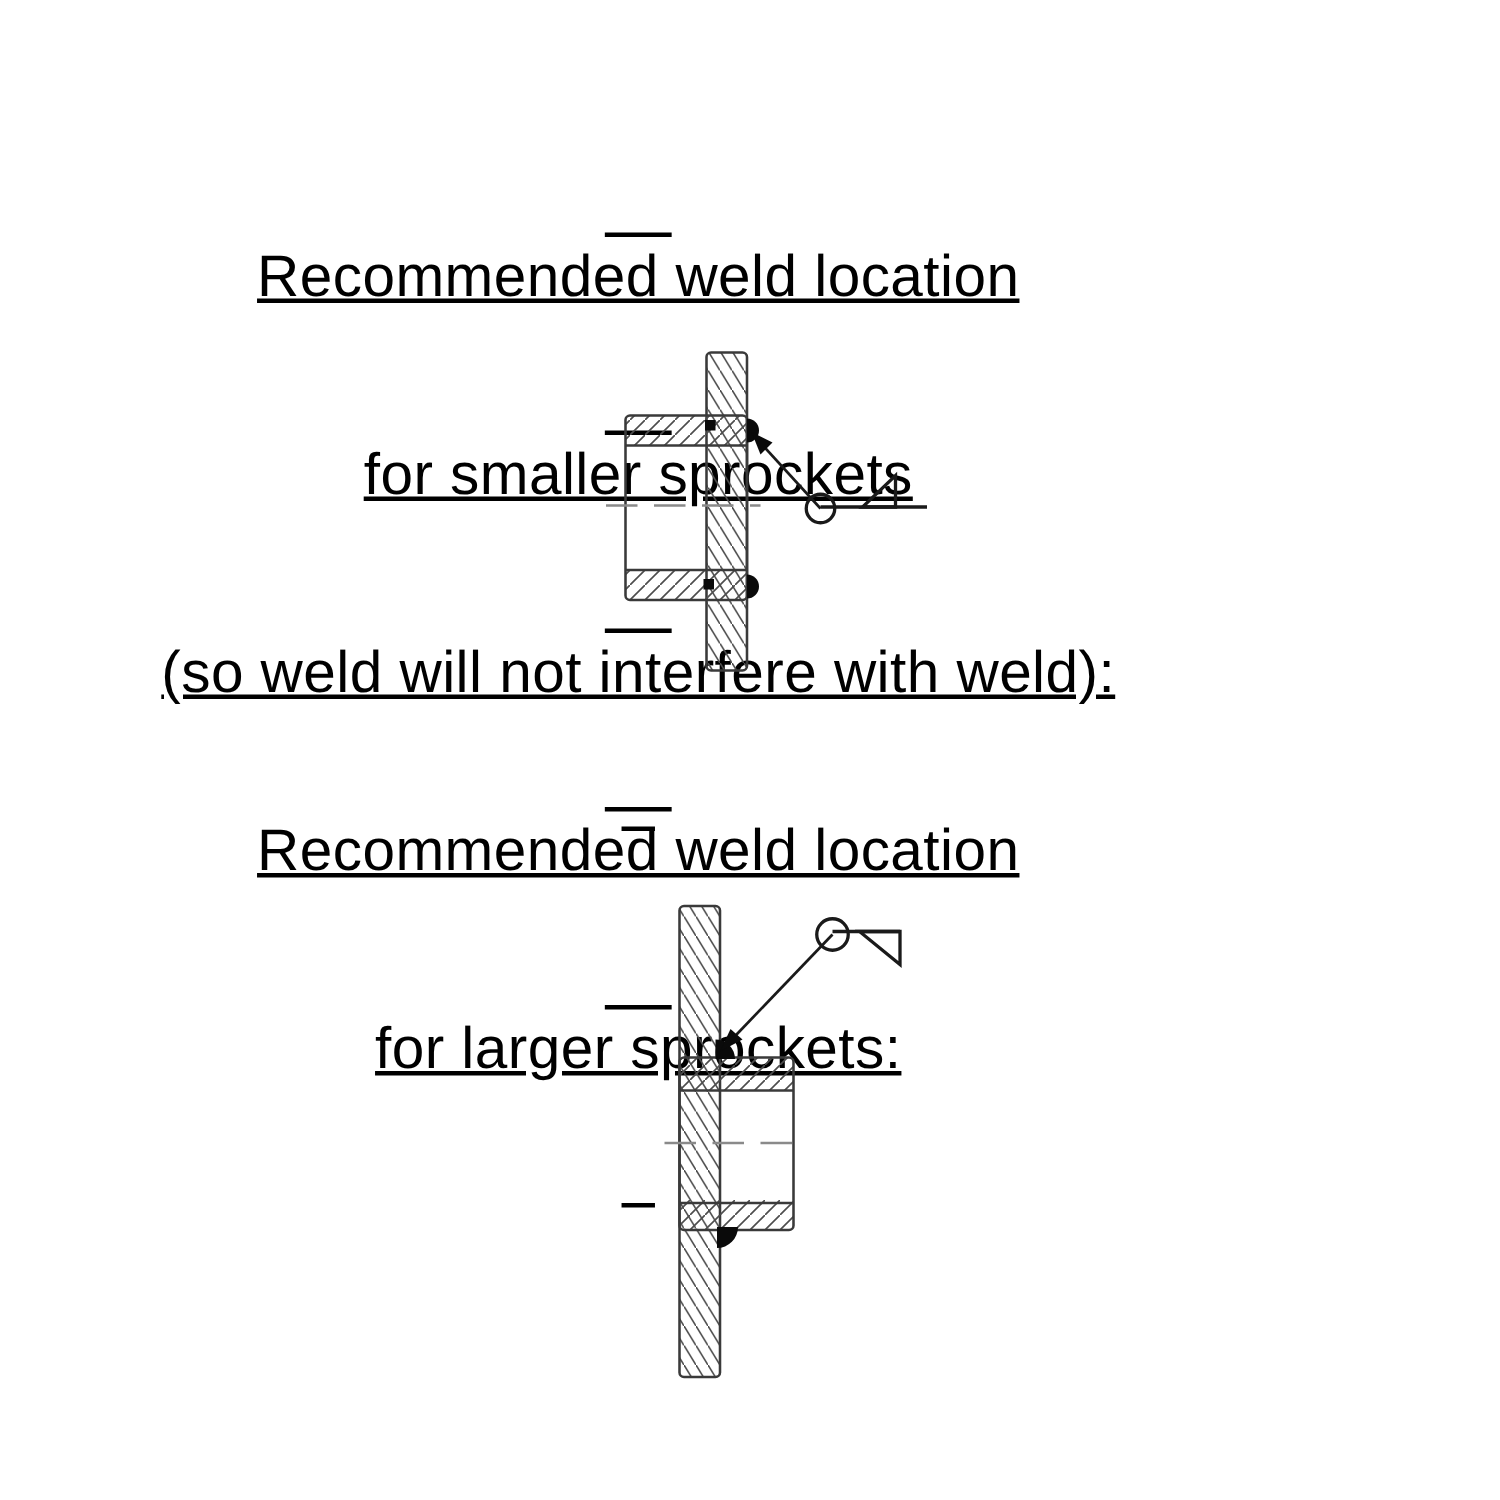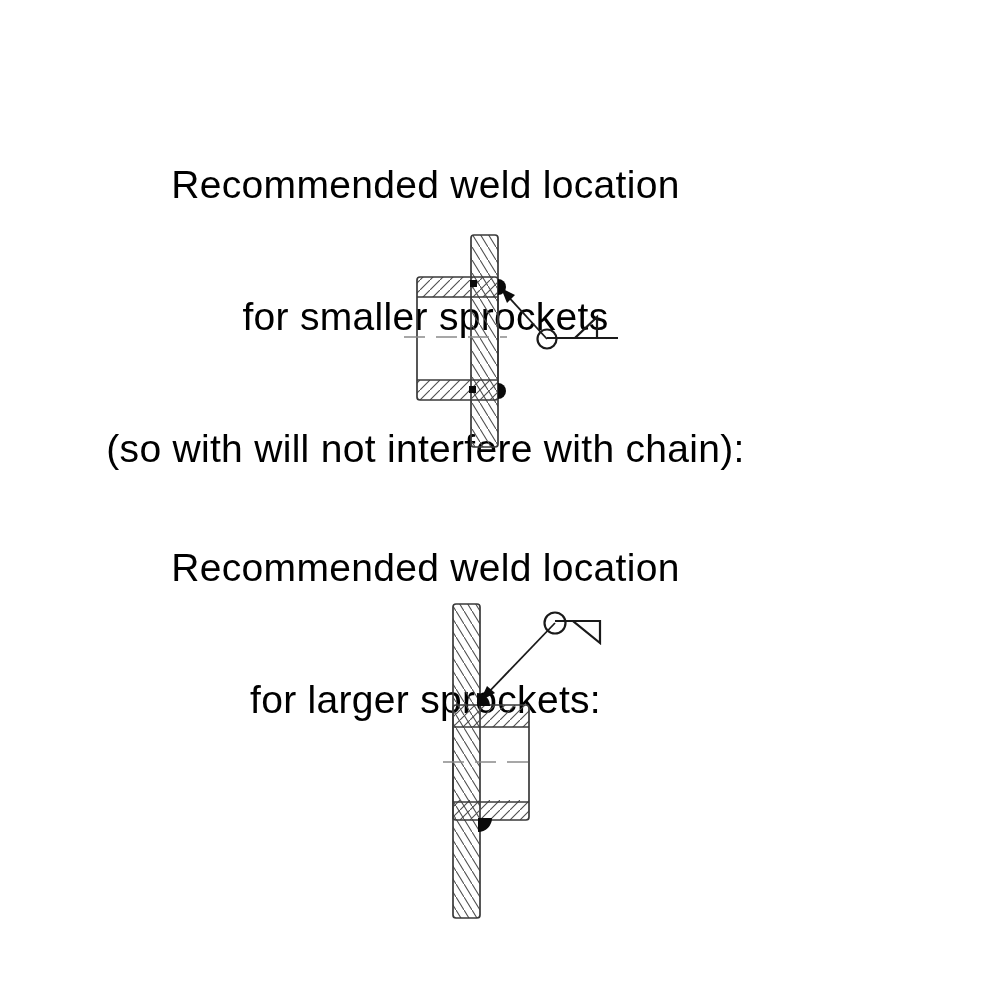--- a/index.html
+++ b/index.html
@@ -10,41 +10,42 @@
     font-family:"Liberation Sans", sans-serif;
     overflow:hidden;
   }
   .heading{
     position:absolute;left:0;width:851px;
     text-align:center;
     font-size:39px;line-height:44px;
     letter-spacing:0.3px;
     color:var(--text,#000);
     white-space:pre;
+    text-decoration:underline;
   }
   #heading-smaller{top:75px;}
   #heading-larger{top:458px;}
   svg.drawing{position:absolute;left:0;top:0;width:1000px;height:1000px;}
   .outline{fill:none;stroke:var(--line,#3a3a3a);stroke-width:1.7;}
   .partfill{stroke:var(--line,#3a3a3a);stroke-width:1.7;}
   .hatch{stroke:var(--hatch,#4d4d4d);stroke-width:1.1;}
   .centerline{stroke:var(--centerline,#8a8a8a);stroke-width:1.6;stroke-dasharray:21 11;fill:none;}
   .weldfill{fill:var(--weld,#0a0a0a);stroke:none;}
   .leader{stroke:var(--symbol,#1a1a1a);stroke-width:1.8;fill:none;}
   .symstroke{stroke:var(--symbol,#1a1a1a);stroke-width:2.2;fill:none;stroke-linejoin:miter;}
 </style>
 </head>
 <body>
 
 <div class="page">
 
   <div class="heading" id="heading-smaller">
     <div>Recommended weld location</div>
     <div>for smaller sprockets</div>
-    <div>(so with will not interfere with chain):</div>
+    <div>(so weld will not interfere with weld):</div>
   </div>
 
   <div class="heading" id="heading-larger">
     <div>Recommended weld location</div>
     <div>for larger sprockets:</div>
   </div>
 
   <svg class="drawing" viewBox="0 0 1000 1000">
     <defs>
       <pattern id="hubHatch" width="10" height="10" patternUnits="userSpaceOnUse">

